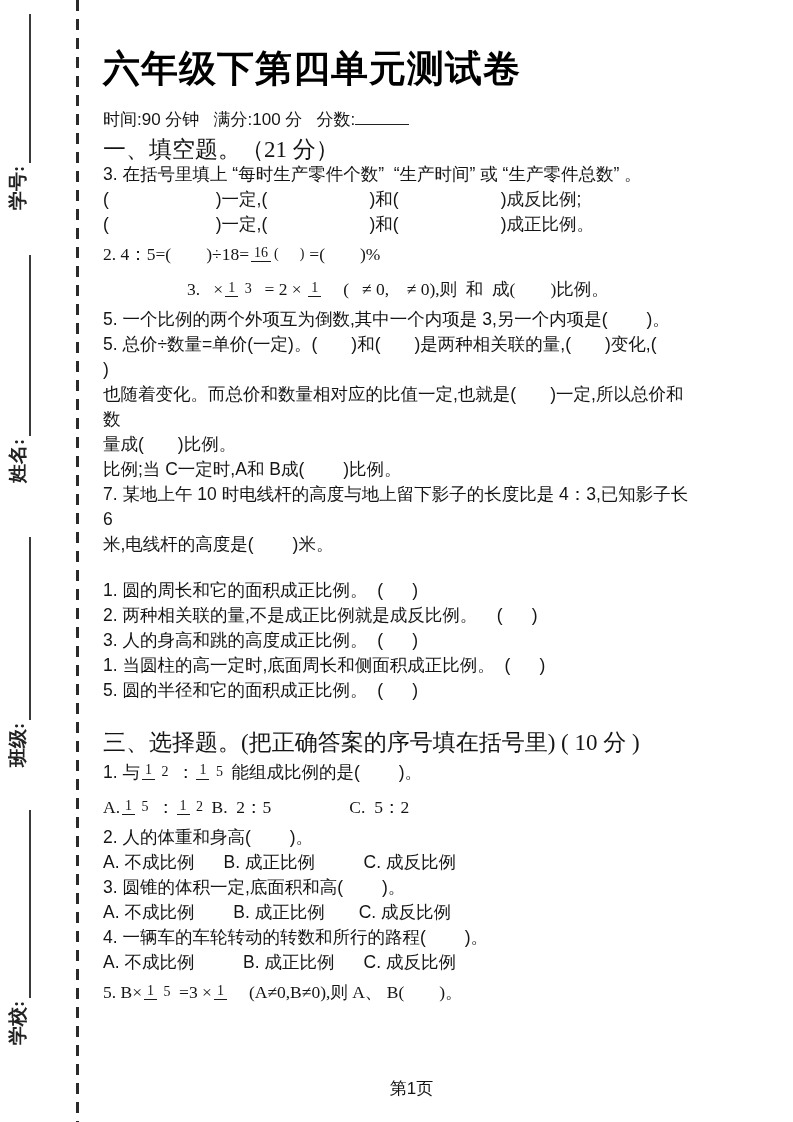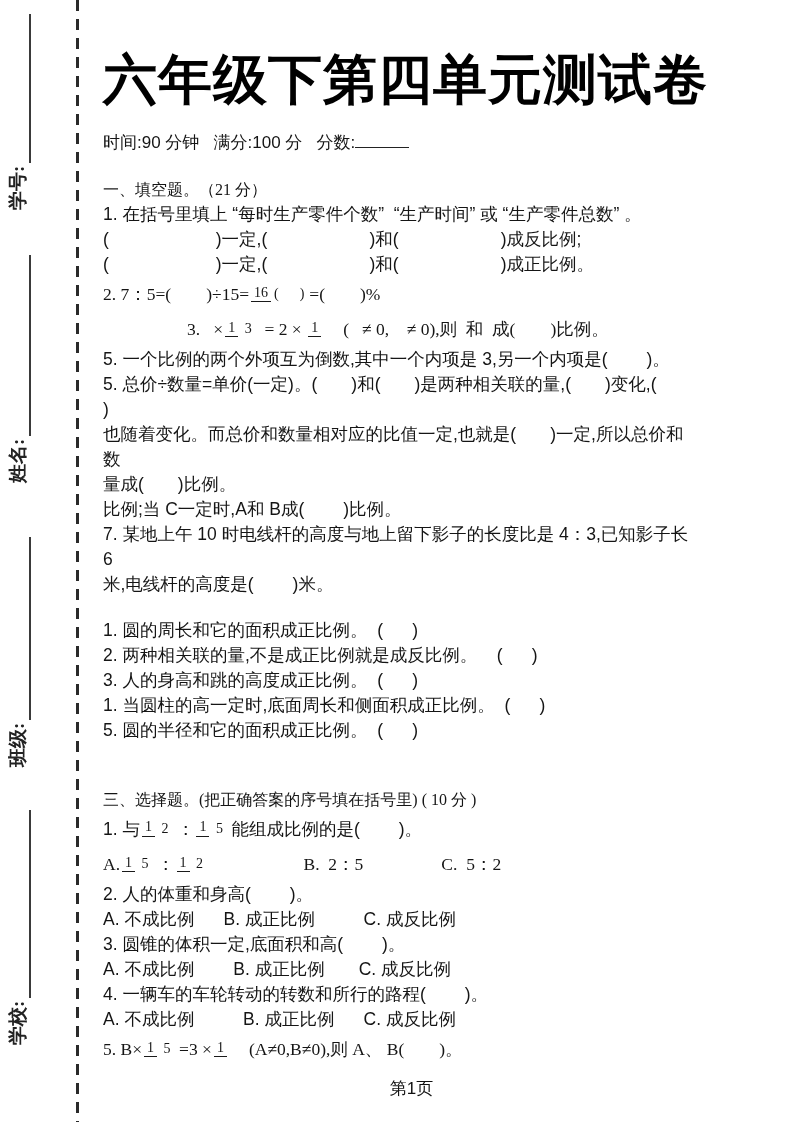--- a/index.html
+++ b/index.html
@@ -19,39 +19,39 @@
   .mf2 { left:31px; top:457px;  width:228px; }
   .mf3 { left:31px; top:741px;  width:230px; }
   .mf4 { left:31px; top:1019px; width:235px; }
   .mblank { flex:1 1 auto; border-bottom:2px solid #3a3a3a; height:5px; margin-left:3px; }
   .dashed {
     position:absolute; left:76px; top:0; bottom:0; width:3px;
     background:repeating-linear-gradient(to bottom,#2a2a2a 0 11px,transparent 11px 19px);
   }
   .content { position:absolute; left:103px; top:0; width:588px; }
   .title {
-    margin-top:44px; text-align:left; font-size:54px; font-weight:700;
+    margin-top:44px; text-align:left; font-size:37px; font-weight:700;
     letter-spacing:1px; white-space:nowrap; color:#000;
   }
   .meta { margin-top:14px; font-size:17px; text-align:left; padding-right:8px; white-space:pre-wrap; }
   .score-blank { display:inline-block; width:54px; height:15px; border-bottom:1.6px solid #222; }
-  .s-heading { font-family:"Liberation Serif", serif; font-size:16px; line-height:25px; margin-top:23px; white-space:pre-wrap; }
+  .s-heading { font-family:"Liberation Serif", serif; font-size:23px; line-height:25px; margin-top:6px; white-space:pre-wrap; }
   .line { font-size:17.5px; line-height:25px; white-space:pre-wrap; }
   .serifline { font-family:"Liberation Serif", serif; }
   .tall { padding:5px 0; }
   .indent { margin-left:84px; }
   .gap { height:21px; }
   .frac {
     display:inline-flex; flex-direction:row; align-items:center;
     vertical-align:middle; line-height:1.05; font-size:0.8em;
     margin:0 2px; transform:translateY(-2px);
   }
   .frac .num { padding:0 3px 1px; border-bottom:1.4px solid #1a1a1a; white-space:pre; }
   .frac .den { padding:1px 3px 0; min-height:0.95em; min-width:14px; white-space:pre; text-align:center; }
-  .optgap-b { margin-left:92px; }
+  .optgap-b { }
   .optgap-c { margin-left:78px; }
   .footer { position:absolute; left:15px; width:100%; bottom:22px; text-align:center; font-size:17px; color:#111; }
 </style>
 </head>
 <body>
 
 <div class="page">
 
   <div class="margin-field mf1">
     <span>学号:</span>
@@ -72,25 +72,25 @@
 
   <div class="dashed"></div>
 
   <div class="content">
 
     <div class="title">六年级下第四单元测试卷</div>
 
     <div class="meta"><span>时间:90 分钟   满分:100 分   分数:</span><span class="score-blank"></span></div>
 
     <div class="s-heading">一、填空题。（21 分）</div>
-    <div class="line">1. 在括号里填上 “每时生产零件个数”  “生产时间” 或 “生产零件总数” 。</div>
+    <div class="line">3. 在括号里填上 “每时生产零件个数”  “生产时间” 或 “生产零件总数” 。</div>
     <div class="line">(                      )一定,(                     )和(                     )成反比例;</div>
     <div class="line">(                      )一定,(                     )和(                     )成正比例。</div>
 
-    <div class="line tall serifline"><span>2. 7：5=(        )÷15=</span><span class="frac"><span class="num">16</span><span class="den">(      )</span></span><span>=(        )%</span></div>
+    <div class="line tall serifline"><span>2. 4：5=(        )÷18=</span><span class="frac"><span class="num">16</span><span class="den">(      )</span></span><span>=(        )%</span></div>
 
     <div class="line tall serifline indent"><span>3.   ×</span><span class="frac"><span class="num">1</span><span class="den">3</span></span><span> = 2 × </span><span class="frac"><span class="num">1</span><span class="den"></span></span><span>(   ≠ 0,    ≠ 0),则  和  成(        )比例。</span></div>
 
     <div class="line">5. 一个比例的两个外项互为倒数,其中一个内项是 3,另一个内项是(        )。</div>
     <div class="line">5. 总价÷数量=单价(一定)。(       )和(       )是两种相关联的量,(       )变化,(       )</div>
     <div class="line">也随着变化。而总价和数量相对应的比值一定,也就是(       )一定,所以总价和数</div>
     <div class="line">量成(       )比例。</div>
     <div class="line">比例;当 C一定时,A和 B成(        )比例。</div>
     <div class="line">7. 某地上午 10 时电线杆的高度与地上留下影子的长度比是 4：3,已知影子长 6</div>
     <div class="line">米,电线杆的高度是(        )米。</div>

